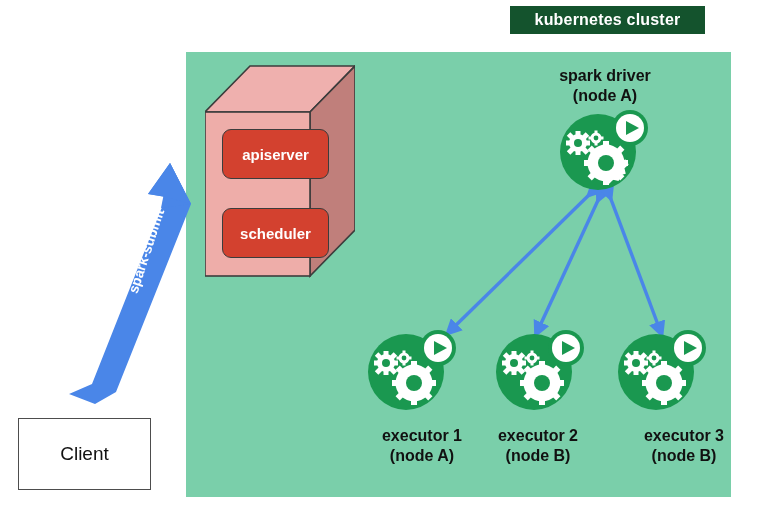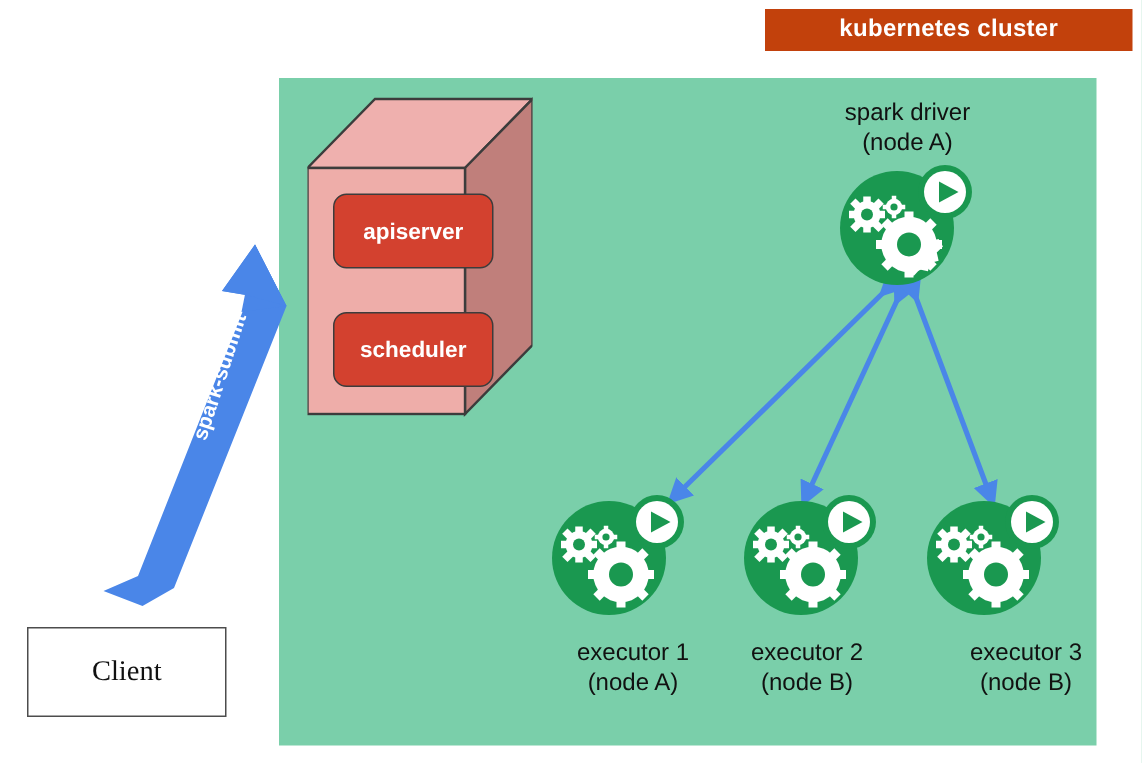--- a/index.html
+++ b/index.html
@@ -25,46 +25,45 @@
     top: 52px;
     width: 545px;
     height: 445px;
     background: #7acfaa;
   }
 
   #cluster-label {
     position: absolute;
     left: 510px;
     top: 6px;
-    width: 245px;
+    width: 195px;
     height: 28px;
-    background: #c2410c;
+    background: #14532d;
     color: #ffffff;
     font-size: 16px;
     font-weight: bold;
     display: flex;
     align-items: center;
     justify-content: center;
     letter-spacing: 0.2px;
   }
 
   
   #client-box {
     position: absolute;
     left: 18px;
     top: 418px;
     width: 133px;
-    height: 60px;
+    height: 72px;
     background: #ffffff;
     border: 1.5px solid #4d4d4d;
     display: flex;
     align-items: center;
     justify-content: center;
     box-sizing: border-box;
-    font-family: Liberation Serif, serif;
   }
   #client-box .label {
     font-size: 19px;
     color: #111111;
   }
 
   
   #spark-submit-arrow {
     position: absolute;
     left: 58px;
@@ -114,20 +113,21 @@
 
   
   .node { position: absolute; }
   .node-caption {
     position: absolute;
     text-align: center;
     font-size: 16px;
     color: #111111;
     line-height: 20px;
     white-space: nowrap;
+    font-weight: bold;
   }
 
   #driver-node { left: 552px; top: 110px; width: 100px; height: 80px; }
   #driver-caption { left: 530px; top: 66px; width: 150px; }
 
   #executor1-node { left: 360px; top: 330px; width: 100px; height: 80px; }
   #executor1-caption { left: 347px; top: 426px; width: 150px; }
 
   #executor2-node { left: 488px; top: 330px; width: 100px; height: 80px; }
   #executor2-caption { left: 463px; top: 426px; width: 150px; }

